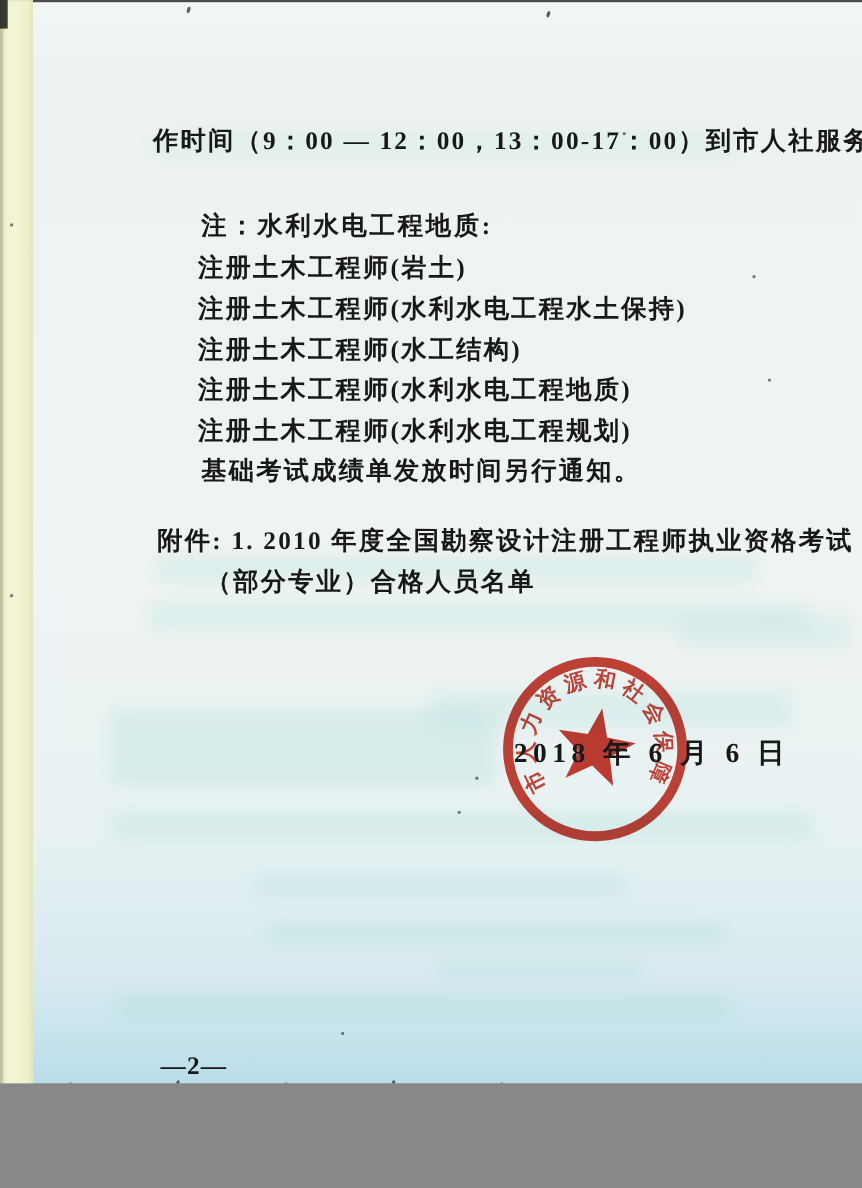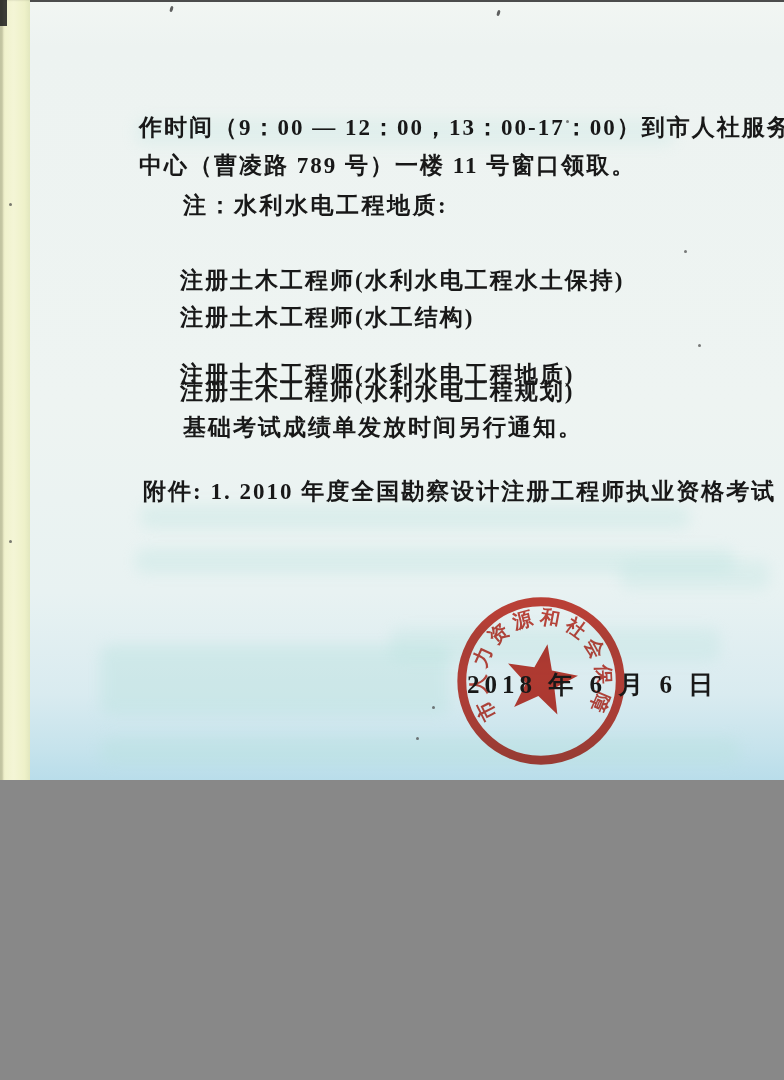--- a/index.html
+++ b/index.html
@@ -1,17 +1,17 @@
 <!DOCTYPE html>
 <html><head>
 <meta charset="utf-8">
 <style>
   html,body{margin:0;padding:0;background:#888;}
   .page{
-    position:relative;width:784px;height:780px;overflow:hidden;
+    position:relative;width:784px;height:985px;overflow:hidden;
     font-family:"Liberation Serif","DejaVu Serif",serif;
     background:linear-gradient(180deg,#f2f6f3 0%,#edf3f1 6%,#eef4f2 52%,#e8f2f2 76%,#d9ebf0 89%,#c6e3ec 96%,#b9ddea 100%);
   }
   .edge-strip{
     position:absolute;left:0;top:0;width:30px;height:1080px;
     background:linear-gradient(90deg,#eef0c8 0%,#f4f5d6 45%,#eef1c9 82%,#e2e7bf 100%);
     box-shadow:inset 3px 0 2px rgba(60,60,40,.25);
   }
   .top-edge-line{position:absolute;left:0;top:0;width:784px;height:2px;background:#222;opacity:.8;}
   .corner-mark{position:absolute;left:0;top:0;width:7px;height:26px;background:#1c1c1c;opacity:.85;}
@@ -45,30 +45,31 @@
   <div class="smudge" style="left:390px;top:628px;width:330px;height:34px;opacity:.3"></div>
   <div class="smudge" style="left:620px;top:560px;width:150px;height:30px;opacity:.28"></div>
   <div class="smudge" style="left:100px;top:738px;width:640px;height:26px;opacity:.38"></div>
   <div class="smudge" style="left:230px;top:795px;width:340px;height:20px;opacity:.4"></div>
   <div class="smudge" style="left:240px;top:838px;width:420px;height:22px;opacity:.45"></div>
   <div class="smudge" style="left:395px;top:872px;width:190px;height:18px;opacity:.4"></div>
   <div class="smudge" style="left:105px;top:905px;width:560px;height:22px;opacity:.45"></div>
   <div class="smudge" style="left:60px;top:1015px;width:700px;height:55px;opacity:.5;background:#9fd2e2"></div>
 
   <div class="line" style="left:139px;top:112px">作时间（9：00 — 12：00，13：00-17：00）到市人社服务</div>
-  <div class="line" style="left:139px;top:150px">中心（曹凌路 789 号）一楼 11 号窗口领取。</div>
   <div class="line indent-note" style="left:183px;top:190px">注：水利水电工程地质:</div>
 
+  <div class="line" style="left:180px;top:228px">注册土木工程师(岩土)</div>
   <div class="line" style="left:180px;top:265px">注册土木工程师(水利水电工程水土保持)</div>
   <div class="line" style="left:180px;top:302px">注册土木工程师(水工结构)</div>
-  <div class="line" style="left:180px;top:359px">注册土木工程师(水利水电工程地质)</div>
+  <div class="line" style="left:180px;top:339px">注册土木工程师(水利水电工程地质)</div>
   <div class="line" style="left:180px;top:376px">注册土木工程师(水利水电工程规划)</div>
   <div class="line" style="left:183px;top:412px">基础考试成绩单发放时间另行通知。</div>
 
   <div class="line" style="left:143px;top:476px">附件: 1. 2010 年度全国勘察设计注册工程师执业资格考试</div>
+  <div class="line" style="left:187px;top:513px">（部分专业）合格人员名单</div>
 
   <div class="stamp">
     <svg viewBox="0 0 200 200" width="178" height="178">
       <defs>
         <path id="arcPath" d="M 54 142 A 63 63 0 1 1 146 142" fill="none"></path>
       </defs>
       <circle cx="100" cy="100" r="89" fill="none" stroke="#c5281c" stroke-width="10" opacity="0.92"></circle>
       <polygon fill="#c5281c" opacity="0.95" transform="rotate(10 100 100)" points="100,58 110,86.2 139.9,87 116.2,105.3 124.7,134 100,117 75.3,134 83.8,105.3 60.1,87 90,86.2"></polygon>
       <text font-size="22" font-weight="bold" fill="#c5281c" letter-spacing="6" opacity="0.9" font-family="Liberation Serif, DejaVu Serif, serif">
         <textPath href="#arcPath" startOffset="4">市人力资源和社会保障局</textPath>

